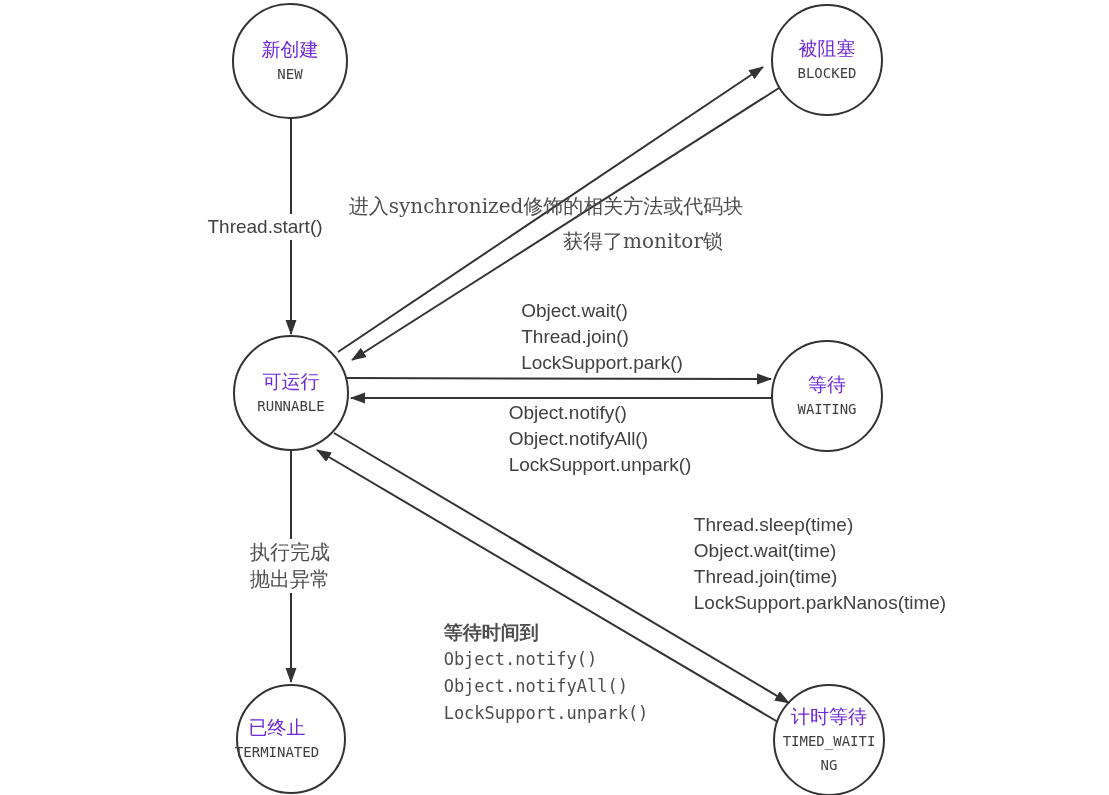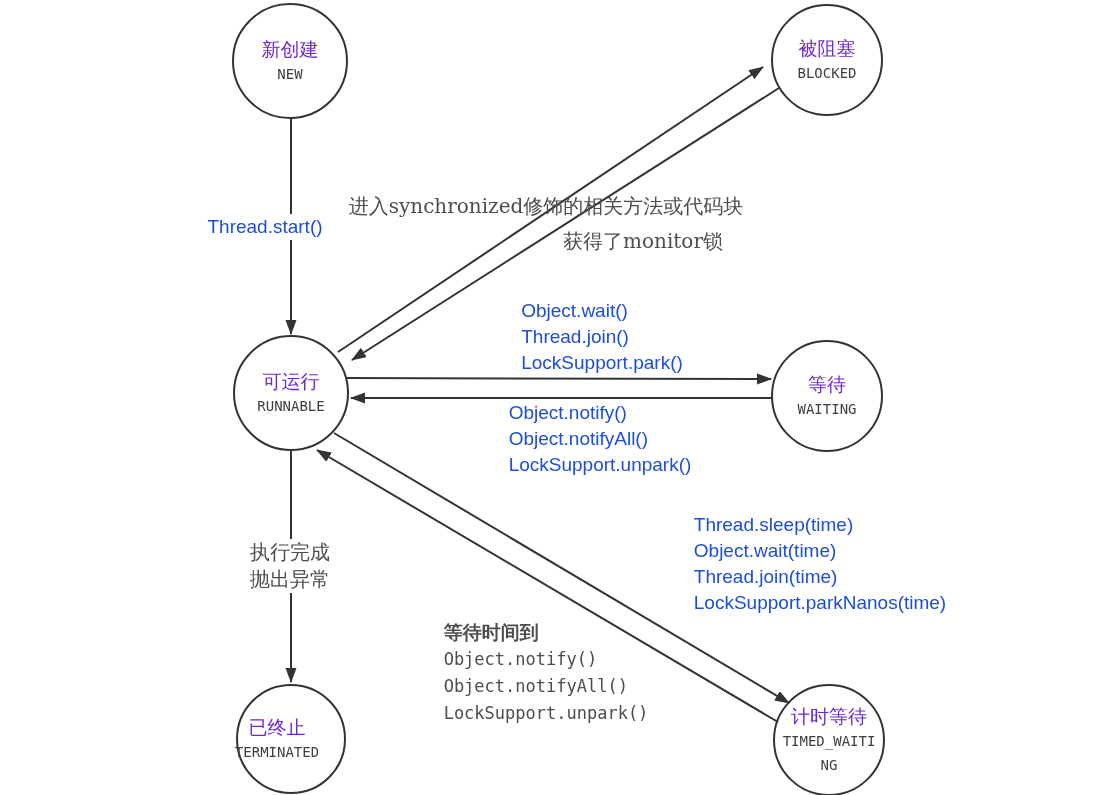--- a/index.html
+++ b/index.html
@@ -16,21 +16,21 @@
   .label {
     position: absolute;
     transform: translateX(-50%);
     text-align: left;
     white-space: nowrap;
   }
   .sans {
     font-family: "Liberation Sans", sans-serif;
     font-size: 19px;
     line-height: 26px;
-    color: #1d4ed8;
+    color: #404040;
   }
   .serif {
     font-family: "DejaVu Serif", "Liberation Serif", serif;
     font-size: 20px;
     line-height: 27px;
     color: #4d4d4d;
   }
   .mono {
     font-family: "DejaVu Sans Mono", "Liberation Mono", monospace;
     font-size: 17px;

